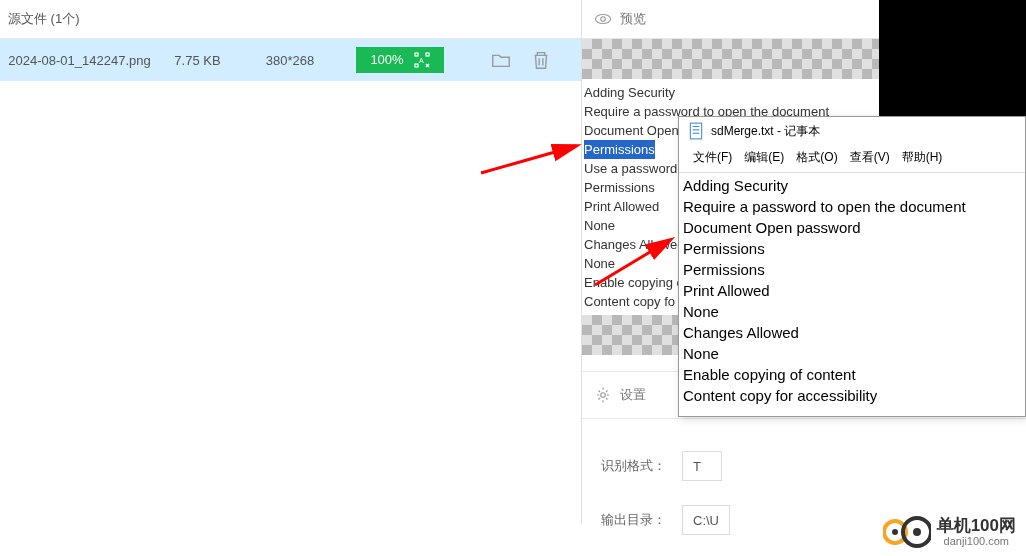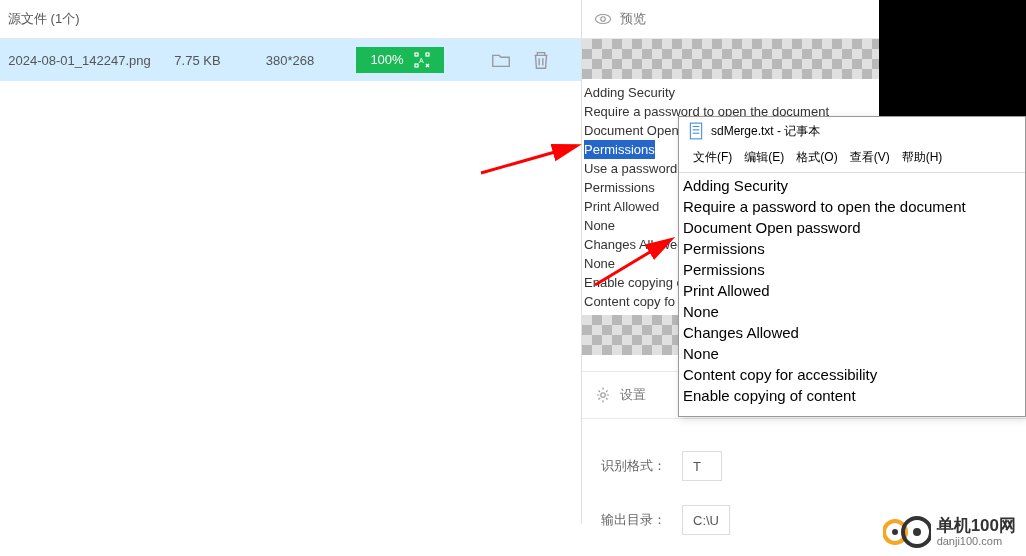--- a/index.html
+++ b/index.html
@@ -62,21 +62,21 @@
     .notepad-window { position: absolute; top: 116px; left: 678px; width: 348px; background: #fff; border: 1px solid #999; box-shadow: 2px 2px 8px rgba(0,0,0,0.15); }
     .notepad-title { padding: 5px 8px; display: flex; align-items: flex-end; gap: 6px; font-size: 12px; color: #000; }
     .notepad-menu { padding: 2px 8px 4px; display: flex; font-size: 12px; color: #000; border-bottom: 1px solid #ddd; }
     .notepad-menu span { padding: 2px 6px; }
     .notepad-body { padding: 2px 4px 10px; font-size: 15px; line-height: 21px; color: #000; }
     
     .red-arrow { position: absolute; pointer-events: none; }
     .arrow1 { top: 138px; left: 476px; width: 110px; height: 40px; }
     .arrow2 { top: 230px; left: 590px; width: 90px; height: 60px; }
     
-    .logo-stamp { position: absolute; bottom: 6px; right: 10px; display: flex; align-items: center; gap: 6px; }
+    .logo-stamp { position: absolute; bottom: 6px; right: 10px; display: flex; align-items: center; gap: 6px; text-align: center; }
     .logo-icon { width: 48px; height: 36px; }
     .logo-text { display: flex; flex-direction: column; line-height: 1.1; }
     .logo-cn { font-size: 17px; font-weight: bold; color: #333; }
     .logo-en { font-size: 11px; color: #777; }
     
     .eye-icon, .gear-icon, .doc-icon { width: 18px; height: 18px; }
   </style>
 </head>
 <body>
 
@@ -180,22 +180,22 @@
   <div class="notepad-body">
     <div>Adding Security</div>
     <div>Require a password to open the document</div>
     <div>Document Open password</div>
     <div>Permissions</div>
     <div>Permissions</div>
     <div>Print Allowed</div>
     <div>None</div>
     <div>Changes Allowed</div>
     <div>None</div>
+    <div>Enable copying of content</div>
     <div>Content copy for accessibility</div>
-    <div>Enable copying of content</div>
   </div>
 </div>
 
 <svg class="red-arrow arrow1" viewBox="0 0 110 40">
   <defs>
       <marker id="ah1" markerWidth="10" markerHeight="10" refX="8" refY="3" orient="auto">
         <polygon points="0,0 10,3 0,6" fill="#ff0000"></polygon>
       </marker>
     </defs>
   <line x1="5" y1="35" x2="100" y2="8" stroke="#ff0000" stroke-width="3" marker-end="url(#ah1)"></line>

